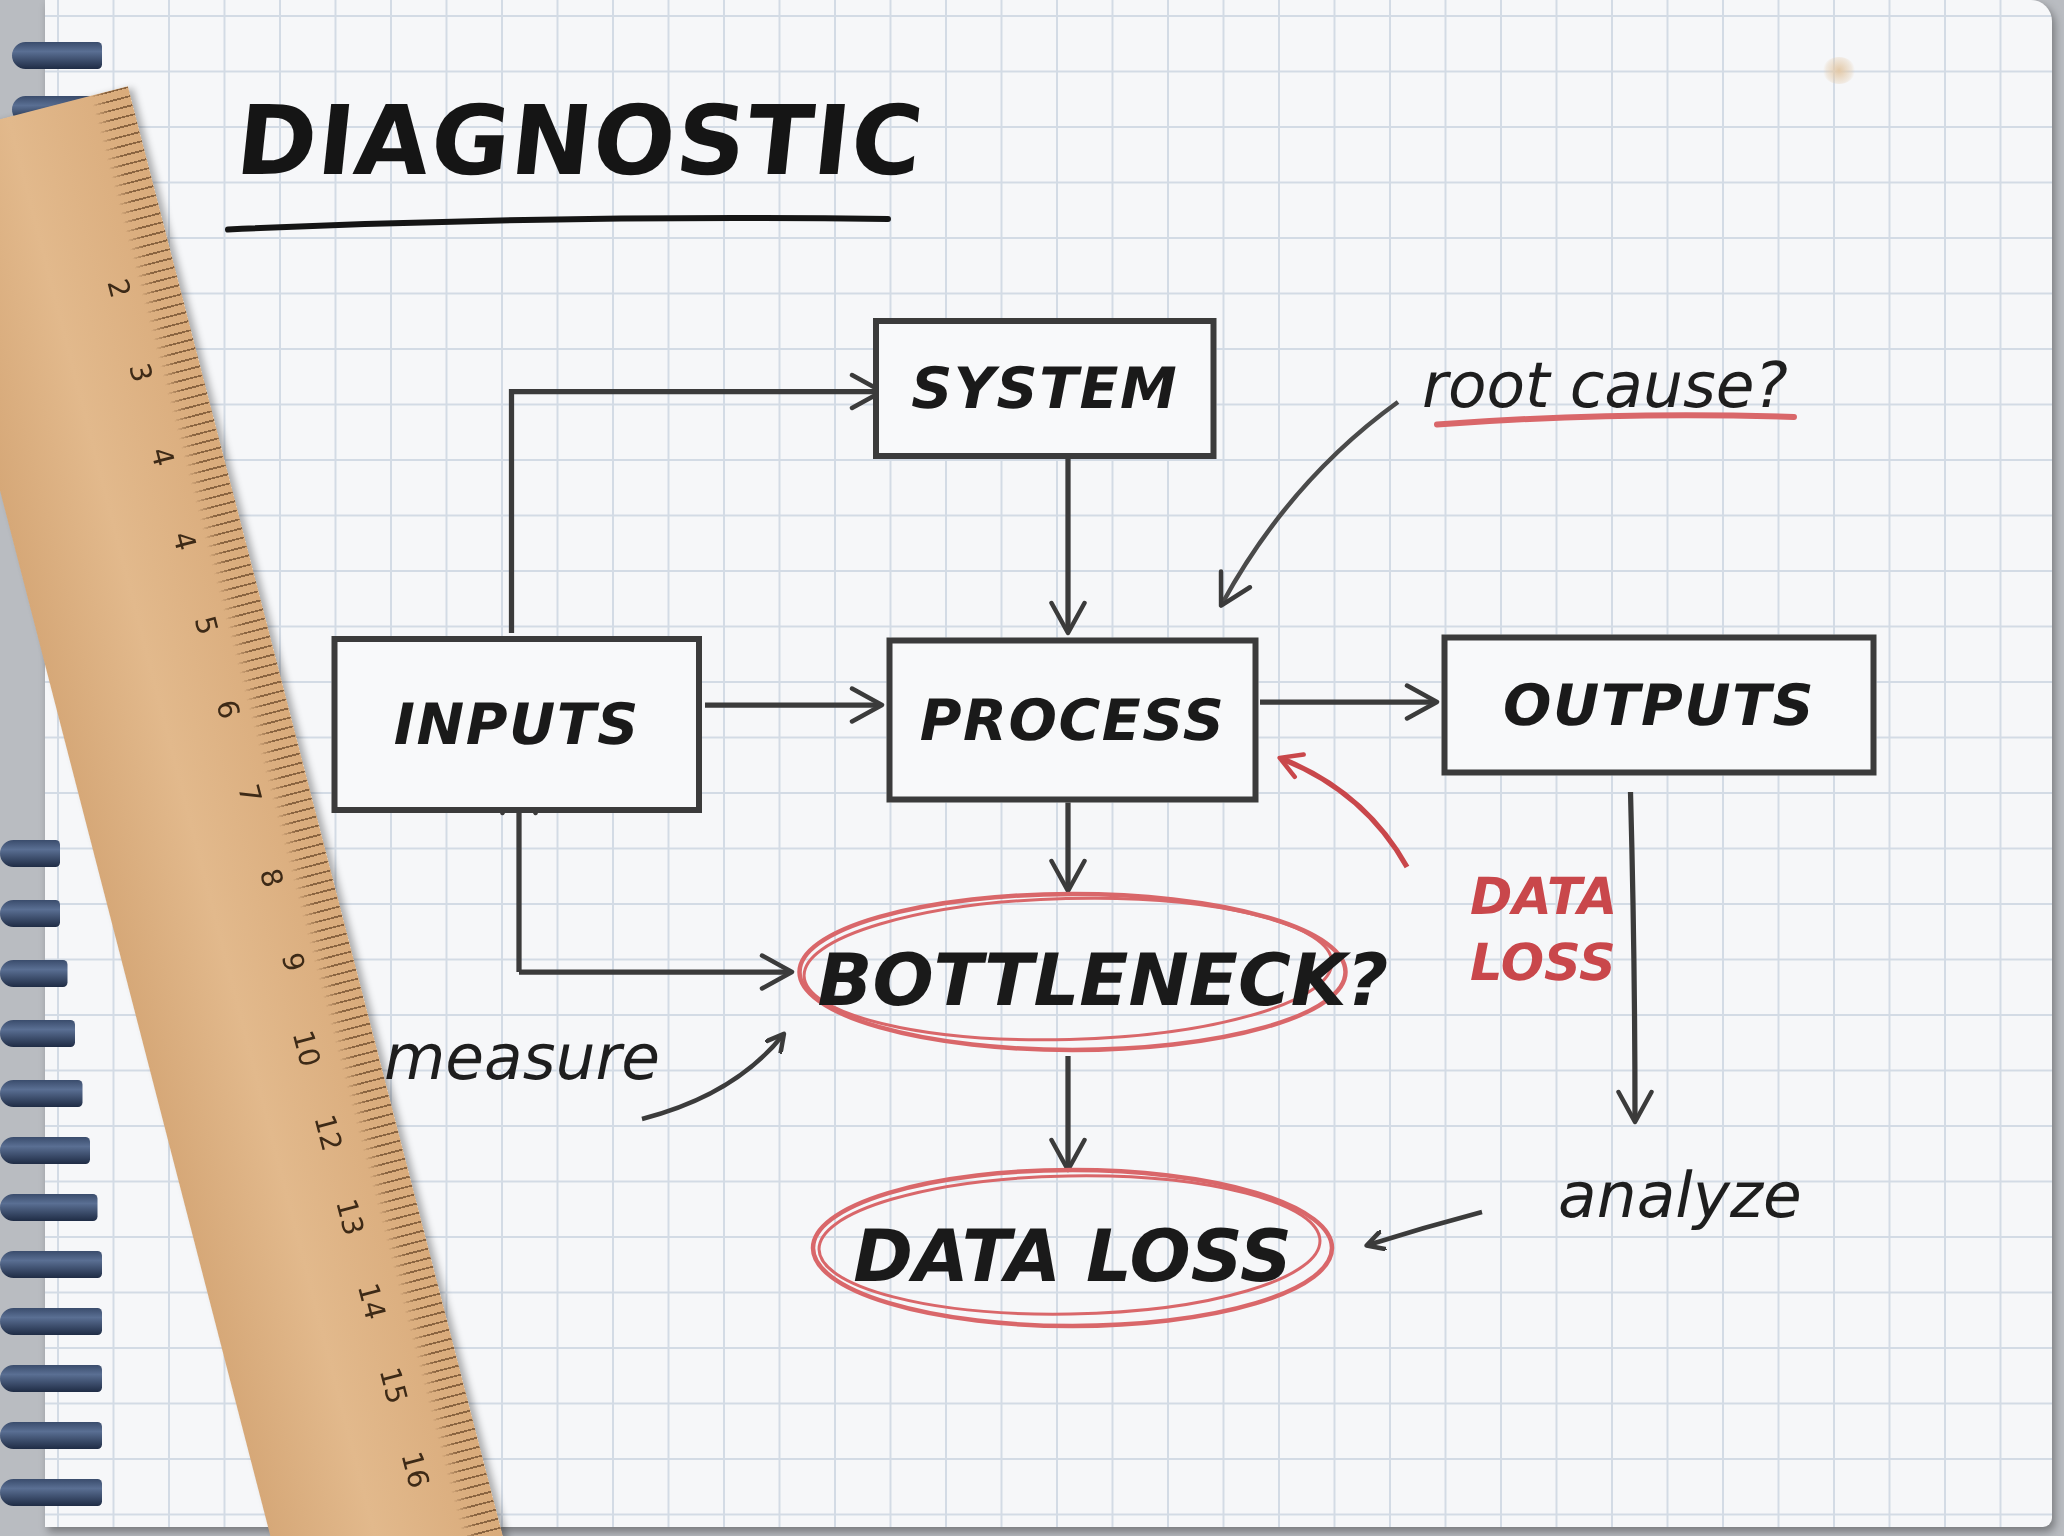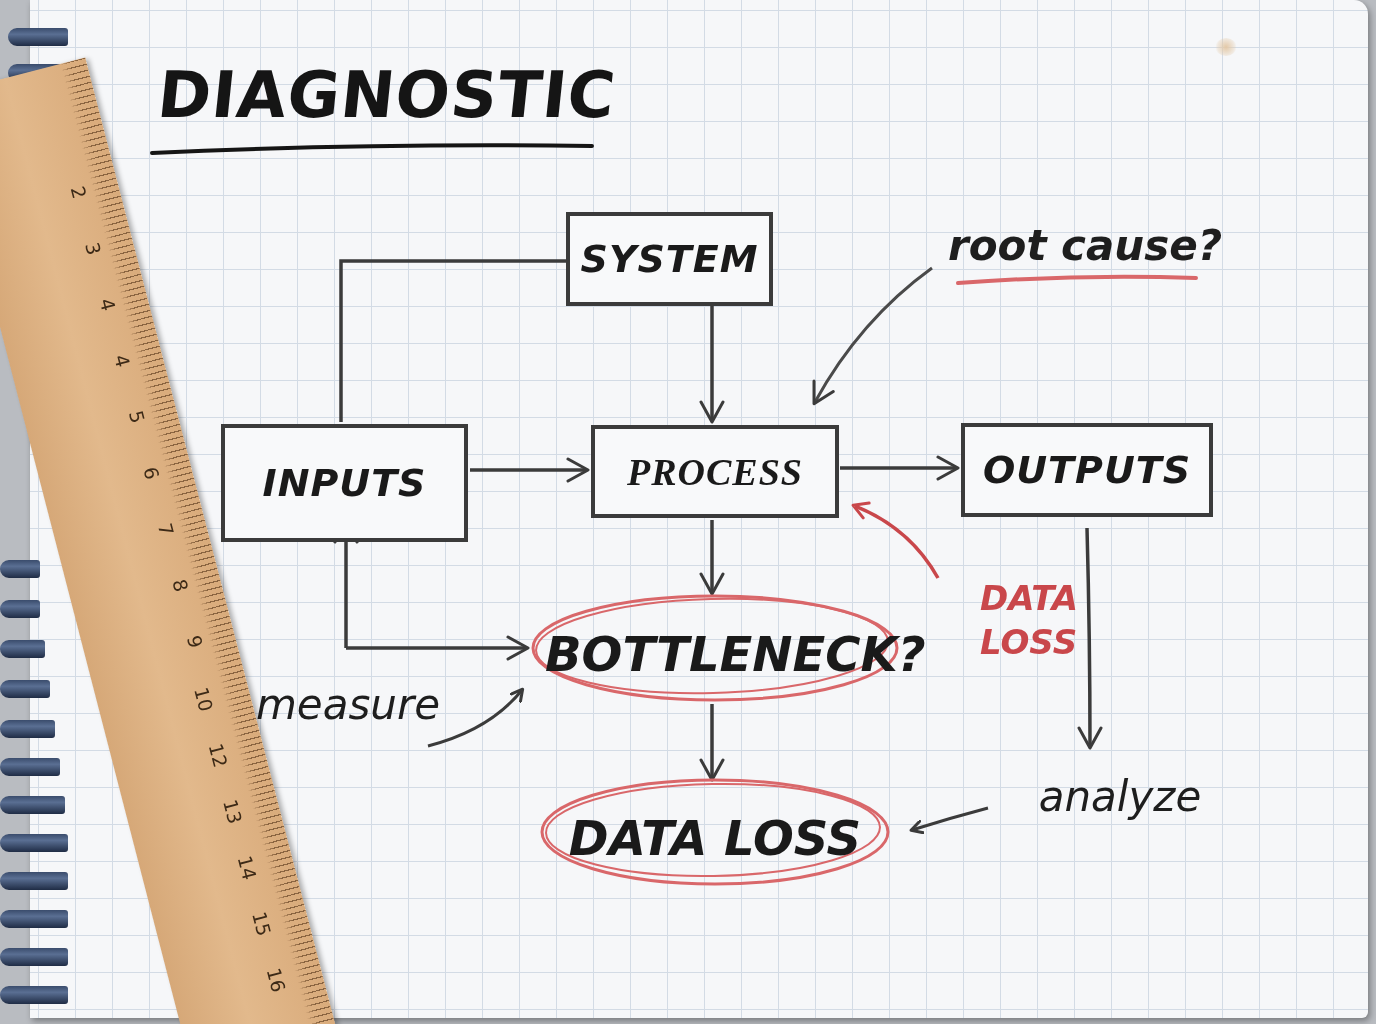--- a/index.html
+++ b/index.html
@@ -145,37 +145,37 @@
   <g>
     <ellipse cx="715" cy="648" rx="182" ry="52" fill="none" stroke="#d9676a" stroke-width="3"></ellipse>
     <ellipse cx="712" cy="646" rx="176" ry="47" fill="none" stroke="#d9676a" stroke-width="2" transform="rotate(-1.5 712 646)"></ellipse>
   </g>
   <g>
     <ellipse cx="715" cy="832" rx="173" ry="52" fill="none" stroke="#d9676a" stroke-width="3"></ellipse>
     <ellipse cx="713" cy="830" rx="167" ry="46" fill="none" stroke="#d9676a" stroke-width="2" transform="rotate(-1 713 830)"></ellipse>
   </g>
 </svg>
 
-<div class="box" style="left:566px;top:212px;width:207px;height:94px;">
+<div class="box" style="left:582px;top:212px;width:229px;height:94px;">
   <span>SYSTEM</span>
 </div>
 <div class="box" style="left:221px;top:424px;width:247px;height:118px;">
   <span>INPUTS</span>
 </div>
-<div class="box" style="left:591px;top:425px;width:248px;height:93px;font-family:Liberation Serif, serif;">
+<div class="box" style="left:591px;top:425px;width:248px;height:110px;">
   <span>PROCESS</span>
 </div>
-<div class="box" style="left:961px;top:423px;width:252px;height:94px;justify-content:center;">
+<div class="box" style="left:961px;top:423px;width:290px;height:94px;justify-content:center;">
   <span>OUTPUTS</span>
 </div>
 
 <div class="ellipse-label" style="left:545px;top:626px;width:340px;">BOTTLENECK?</div>
 <div class="ellipse-label" style="left:545px;top:810px;width:340px;">DATA LOSS</div>
 
-<div class="note" style="left:948px;top:221px;font-weight:bold;">root cause?</div>
+<div class="note" style="left:948px;top:232px;">root cause?</div>
 
 <div class="red-note" style="left:952px;top:576px;">
   <div>DATA</div>
   <div>LOSS</div>
 </div>
 
 <div class="note" style="left:248px;top:680px;width:200px;">
   <div>measure</div>
 </div>
 

